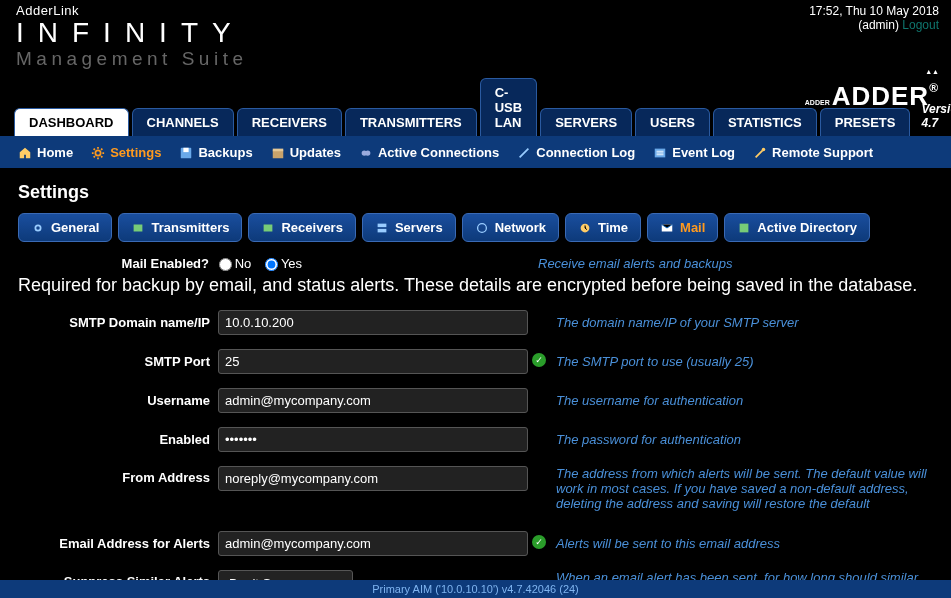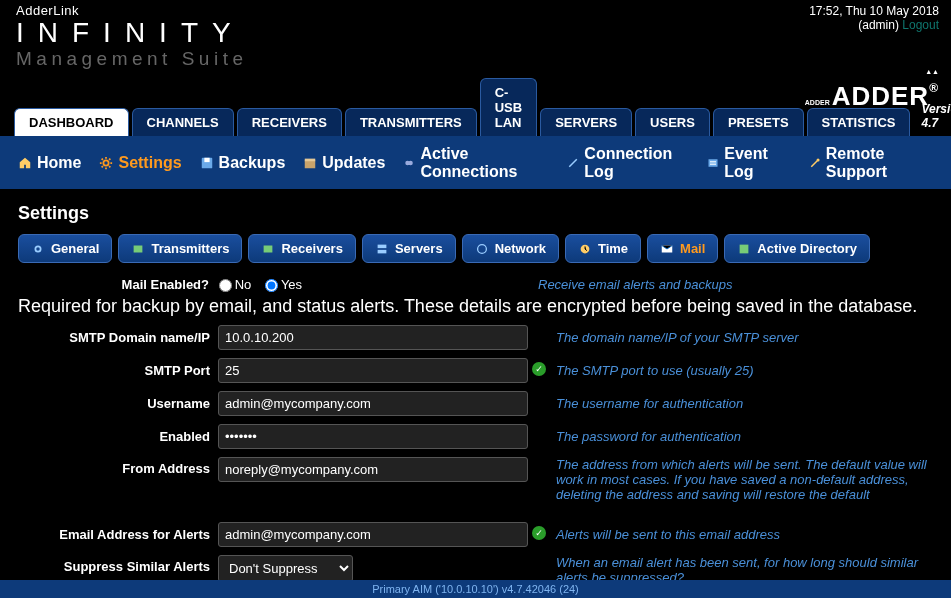--- a/index.html
+++ b/index.html
@@ -50,21 +50,21 @@
   .main-tab.active { background: #fff; color: #000; }
   .version-tag { margin-left: auto; font-style: italic; font-weight: bold; font-size: 12px; padding: 6px 8px; }
 
   .sub-nav {
     background: #0d3a7a;
     display: flex;
     gap: 18px;
     padding: 8px 18px;
     align-items: center;
     font-weight: bold;
-    font-size: 16px;
+    font-size: 13px;
   }
   .sub-nav-item { display: inline-flex; align-items: center; gap: 5px; cursor: pointer; }
   .sub-nav-item.active { color: #ff9a1e; }
   .ico { width: 14px; height: 14px; display: inline-block; }
 
   .page-title { padding: 14px 18px 10px; font-size: 18px; font-weight: bold; }
 
   .settings-tabs { display: flex; gap: 6px; padding: 0 18px 8px; flex-wrap: wrap; }
   .settings-tab {
     background: linear-gradient(#1a4e9e, #0d3a7a);
@@ -79,21 +79,21 @@
     font-size: 13px;
   }
   .settings-tab.active { color: #ff9a1e; }
 
   .form-wrap { padding: 6px 18px; }
   .top-row { display: flex; }
   .top-left { width: 520px; text-align: left; }
   .top-left .lbl-inline { display:inline-block; width: 197px; text-align:right; font-weight:bold; padding-right:6px;}
   .desc-line { color: #fff; margin-top: 4px; font-size: 18px; }
 
-  .form-row { display: flex; align-items: center; margin-top: 8px; }
+  .form-row { display: flex; align-items: center; margin-top: 14px; }
   .form-label { width: 200px; text-align: right; padding-right: 8px; font-weight: bold; }
   .form-input-cell { width: 318px; position: relative; }
   .form-input {
     width: 310px;
     background: #222;
     border: 1px solid #555;
     border-radius: 3px;
     color: #fff;
     padding: 4px 6px;
     font-size: 13px;
@@ -162,22 +162,22 @@
 </div>
 
 <div class="main-tabs">
   <div class="main-tab active">DASHBOARD</div>
   <div class="main-tab">CHANNELS</div>
   <div class="main-tab">RECEIVERS</div>
   <div class="main-tab">TRANSMITTERS</div>
   <div class="main-tab">C-USB LAN</div>
   <div class="main-tab">SERVERS</div>
   <div class="main-tab">USERS</div>
+  <div class="main-tab">STATISTICS</div>
   <div class="main-tab">PRESETS</div>
-  <div class="main-tab">STATISTICS</div>
   <div class="version-tag">Version 4.7</div>
 </div>
 
 <div class="sub-nav">
   <span class="sub-nav-item">
       <svg class="ico" viewBox="0 0 16 16">
         <path fill="#ffcc66" d="M8 2l6 5v7H9v-4H7v4H2V7z"></path>
       </svg>
       <span>Home</span>
     </span>

